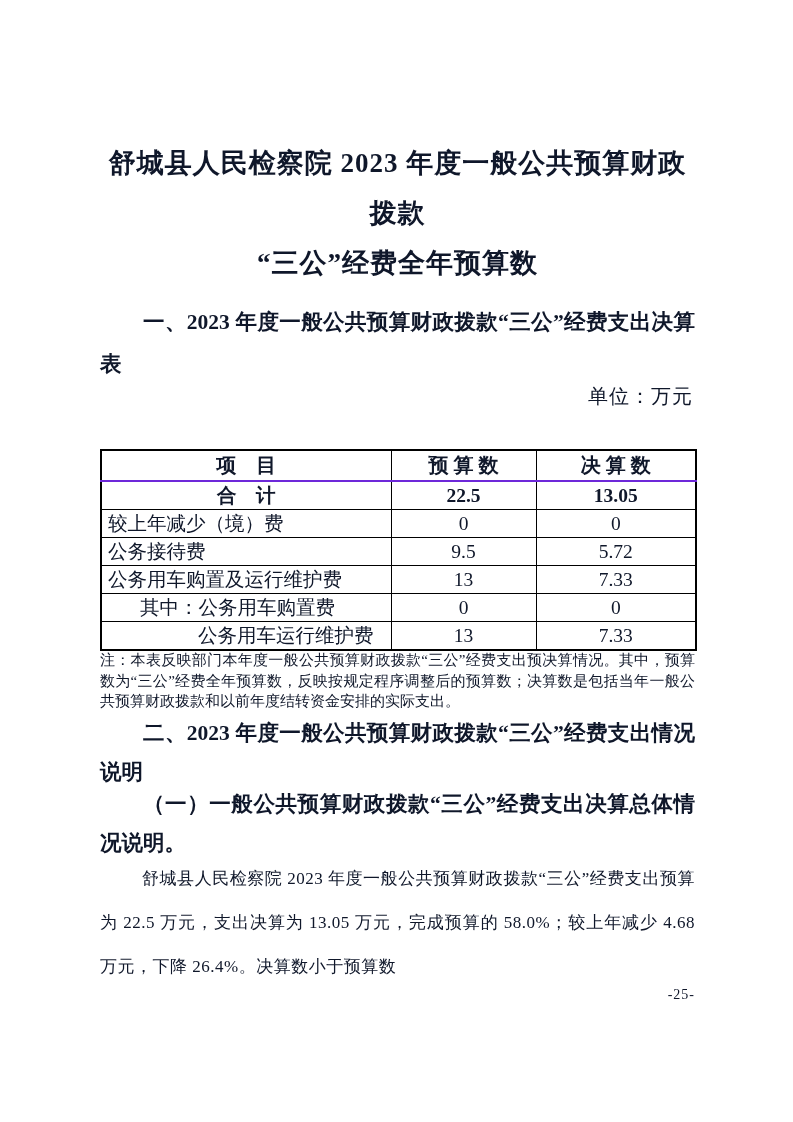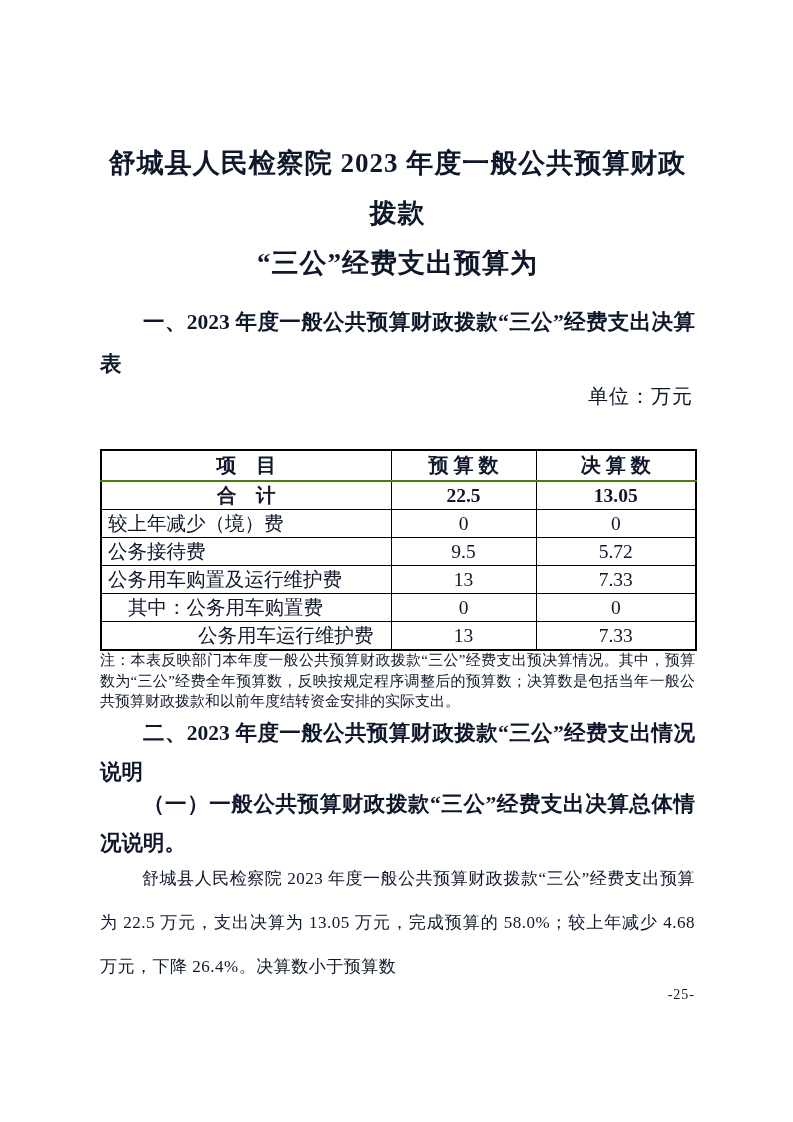--- a/index.html
+++ b/index.html
@@ -80,26 +80,26 @@
     height: 27px;
     text-align: center;
     vertical-align: middle;
     overflow: hidden;
     white-space: nowrap;
   }
   .budget-table thead th {
     font-weight: bold;
     font-size: 20px;
     height: 29px;
-    border-bottom: 2px solid #4d7c0f;
+    border-bottom: 2px solid #6d28d9;
   }
   .budget-table td.item { text-align: left; padding-left: 6px; }
   .budget-table tr.total-row td { font-weight: bold; font-family: Liberation Serif, serif; }
   .budget-table tr.total-row td.item { text-align: center; padding-left: 0; }
-  .budget-table td.item.indent-1 { padding-left: 26px; }
+  .budget-table td.item.indent-1 { padding-left: 38px; }
   .budget-table td.item.indent-4 { padding-left: 96px; }
   .note {
     position: absolute;
     top: 650px;
     left: 0;
     width: 100%;
     margin: 0;
     font-size: 15px;
     line-height: 20.5px;
     text-align: justify;
@@ -125,21 +125,21 @@
   }
 </style>
 </head>
 <body>
 
 <div class="page">
   <div class="content">
 
     <div class="doc-title">
       <div>舒城县人民检察院 2023 年度一般公共预算财政拨款</div>
-      <div>“三公”经费支出预算为</div>
+      <div>“三公”经费全年预算数</div>
     </div>
 
     <p class="sec-heading sec1">一、2023 年度一般公共预算财政拨款“三公”经费支出决算表</p>
 
     <div class="unit">单位：万元</div>
 
     <table class="budget-table">
       <colgroup>
         <col class="c1">
           <col class="c2">

